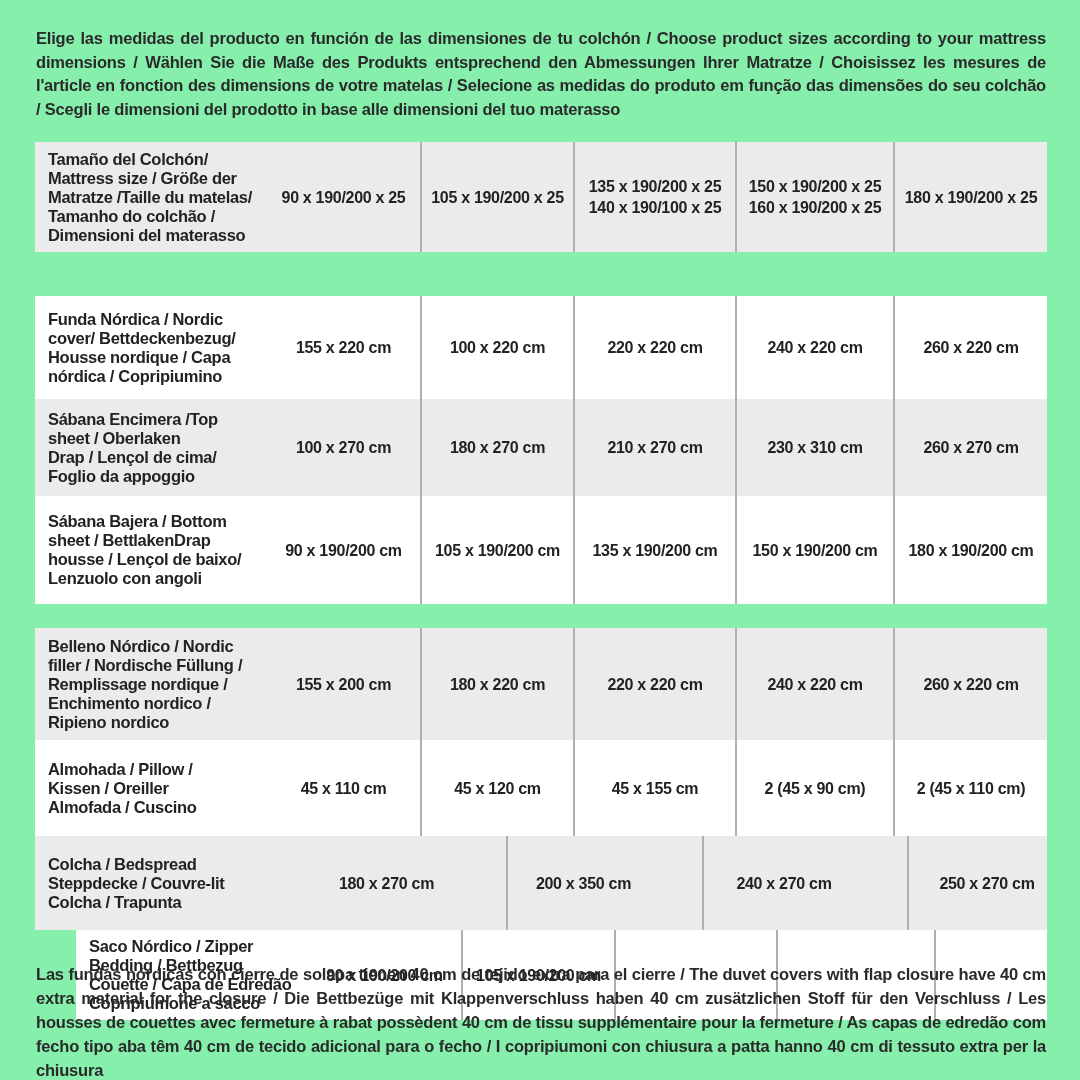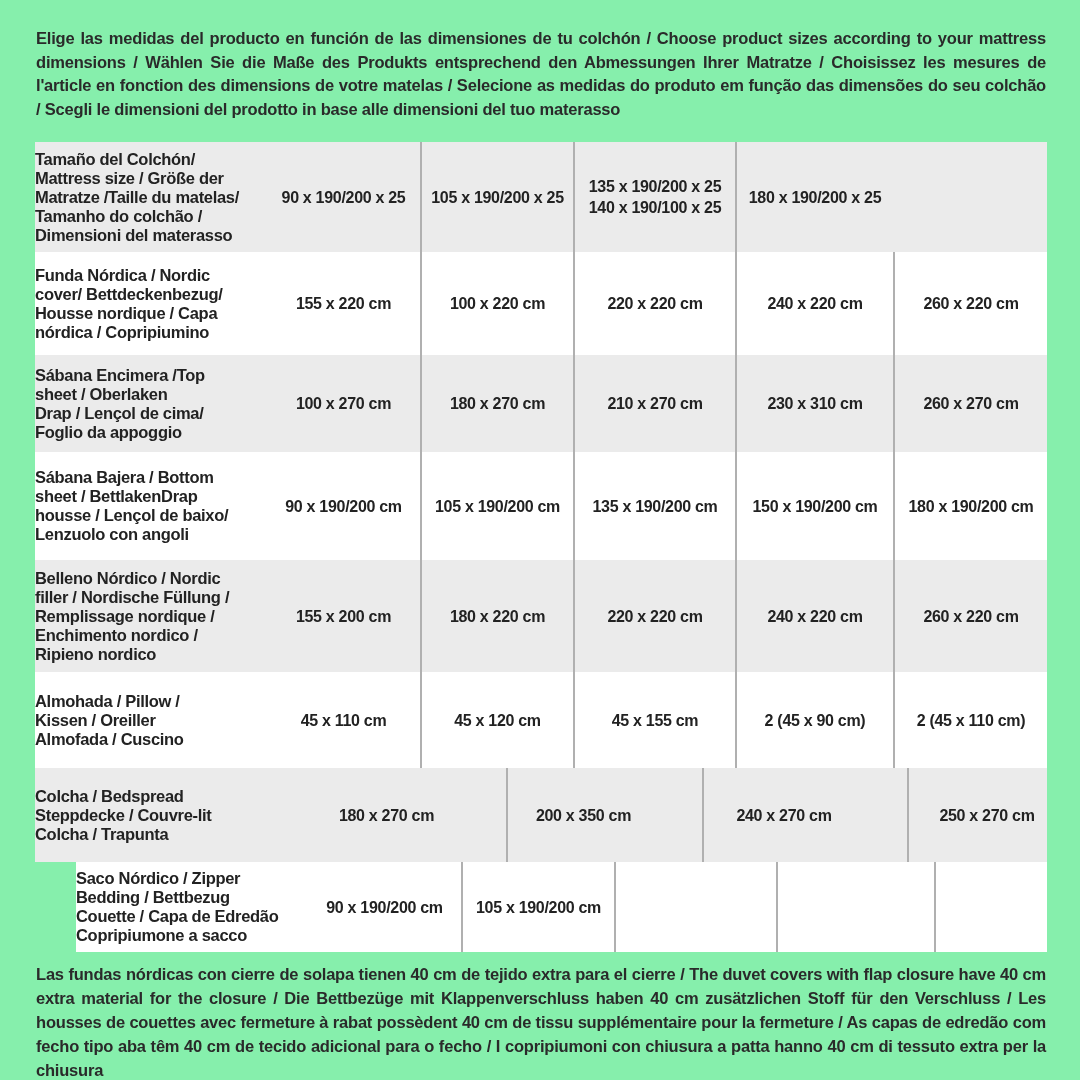--- a/index.html
+++ b/index.html
@@ -16,35 +16,35 @@
   .size-table{
     position:absolute;left:35px;top:142px;width:1012px;
   }
   .t-row{
     display:grid;
     grid-template-columns:232px 153px 153px 162px 158px 154px;
     background:#ffffff;
   }
   .t-row.gray{background:#ebebeb;}
   .r0{min-height:110px;}
-  .r1{min-height:103px;}
+  .r1{min-height:103px;margin-top:44px;}
   .r2{min-height:97px;}
   .r3{min-height:108px;}
-  .r4{min-height:112px;}
+  .r4{min-height:112px;margin-top:24px;}
   .r5{min-height:96px;}
   .r6{min-height:94px;gap:43px;}
   .r7{min-height:90px;margin-left:41px;}
   .cell{
     display:flex;align-items:center;
     font-size:16px;letter-spacing:-0.3px;color:#222;
     white-space:pre-line;
   }
   .cell.label{
     justify-content:flex-start;text-align:left;
-    line-height:19px;font-size:16.5px;padding:6px 4px 6px 0;
+    line-height:19px;font-size:16.5px;padding:6px 4px 6px 13px;
   }
   .cell.value{
     justify-content:center;text-align:center;
     line-height:21px;padding:4px 2px;
   }
   .cell.value.div{border-left:2px solid #b0b0b0;}
   .footnote{
     position:absolute;left:36px;top:962px;width:1010px;
     font-size:16.5px;line-height:24px;text-align:justify;
     letter-spacing:-0.2px;color:#2a2a2a;
@@ -62,20 +62,22 @@
     <div class="t-row gray r0">
       <div class="cell label">Tamaño del Colchón/
 Mattress size / Größe der
 Matratze /Taille du matelas/
 Tamanho do colchão /
 Dimensioni del materasso</div>
       <div class="cell value">90 x 190/200 x 25</div>
       <div class="cell value div">105 x 190/200 x 25</div>
       <div class="cell value div">135 x 190/200 x 25
 140 x 190/100 x 25</div>
+      <div class="cell value div">150 x 190/200 x 25
+160 x 190/200 x 25</div>
       <div class="cell value div">180 x 190/200 x 25</div>
     </div>
 
     <div class="t-row r1">
       <div class="cell label">Funda Nórdica / Nordic
 cover/ Bettdeckenbezug/
 Housse nordique / Capa
 nórdica / Copripiumino</div>
       <div class="cell value">155 x 220 cm</div>
       <div class="cell value div">100 x 220 cm</div>

